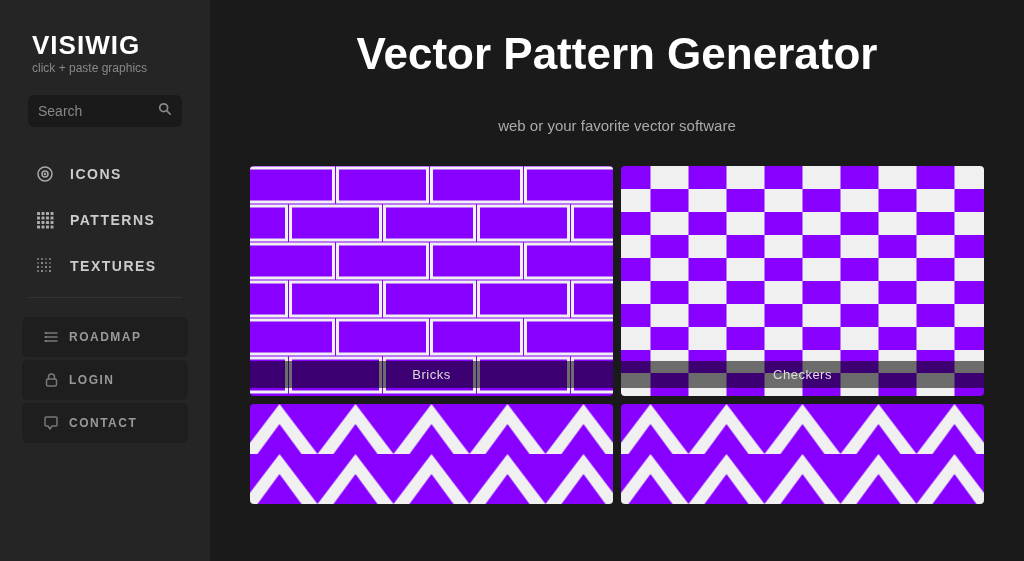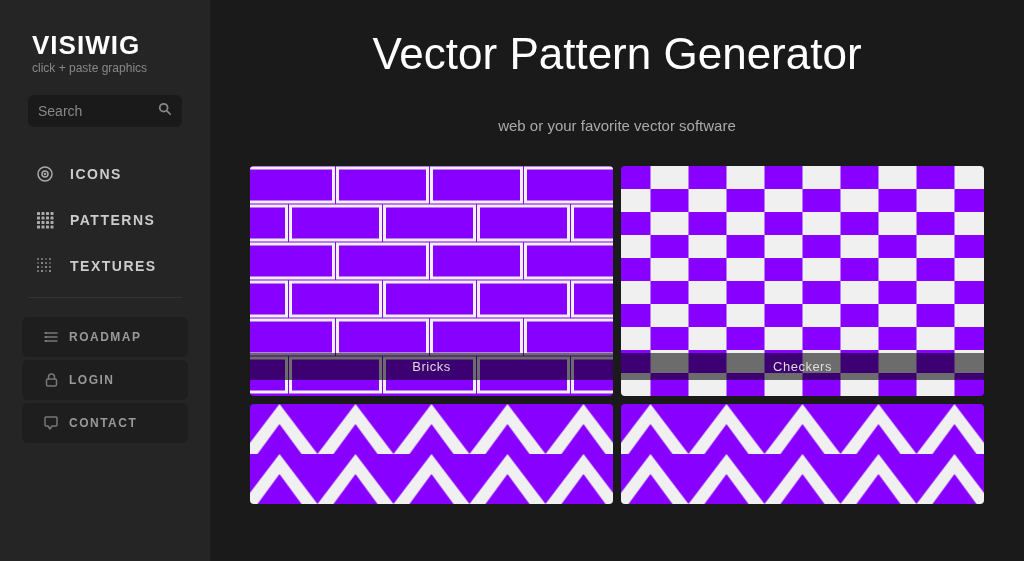--- a/index.html
+++ b/index.html
@@ -131,21 +131,21 @@
     
     .main-content {
       flex: 1;
       background: #1a1a1a;
       overflow-y: auto;
       padding: 30px 40px 30px 40px;
     }
 
     .page-title {
       font-size: 44px;
-      font-weight: 400;
+      font-weight: 700;
       color: #ffffff;
       text-align: center;
       line-height: 1.1;
       margin-bottom: 12px;
     }
 
     .page-subtitle {
       font-size: 15px;
       color: #aaaaaa;
       text-align: center;
@@ -167,21 +167,21 @@
     }
 
     .pattern-preview {
       width: 100%;
       height: 230px;
       display: block;
     }
 
     .pattern-label {
       position: absolute;
-      bottom: 16px;
+      bottom: 8px;
       left: 0;
       right: 0;
       background: rgba(0,0,0,0.55);
       color: #ddd;
       text-align: center;
       font-size: 13px;
       padding: 6px 0;
       letter-spacing: 0.5px;
     }
 

